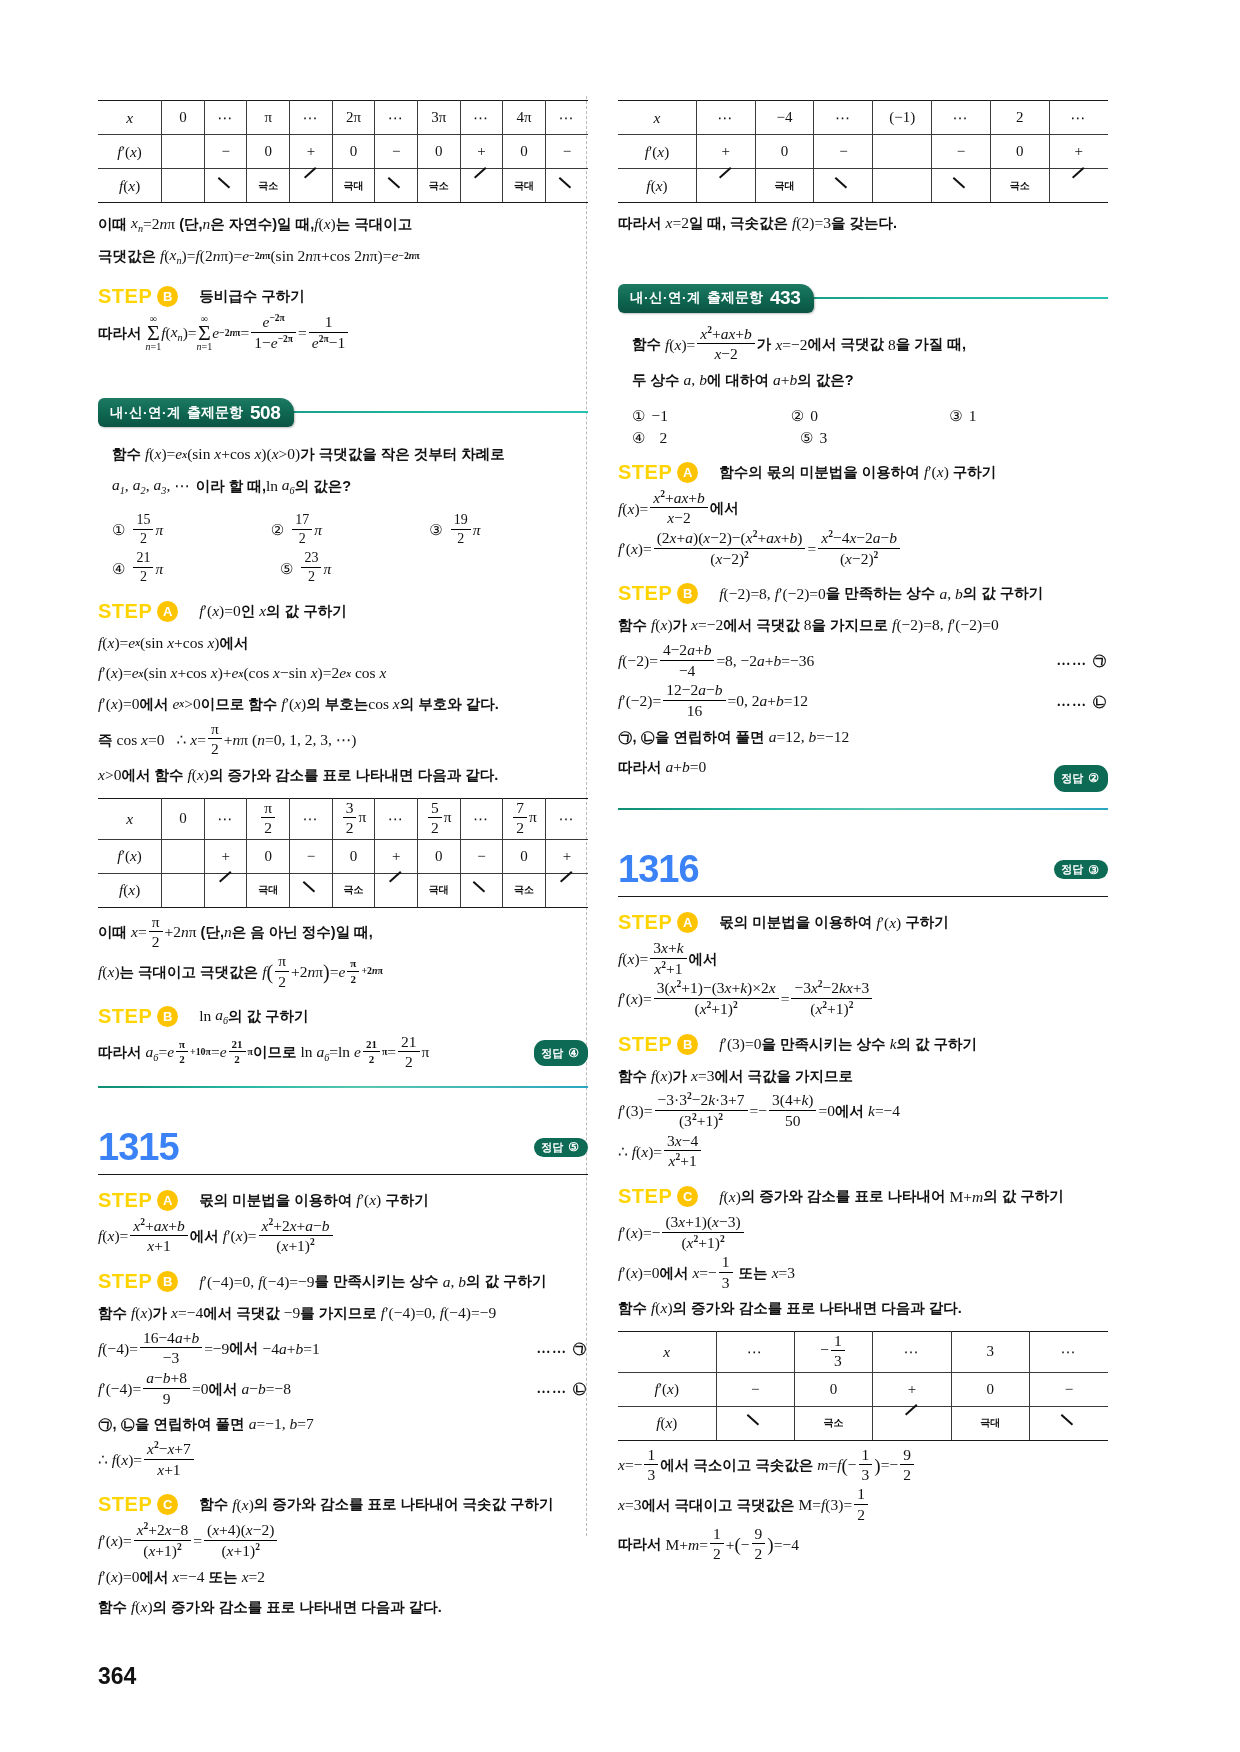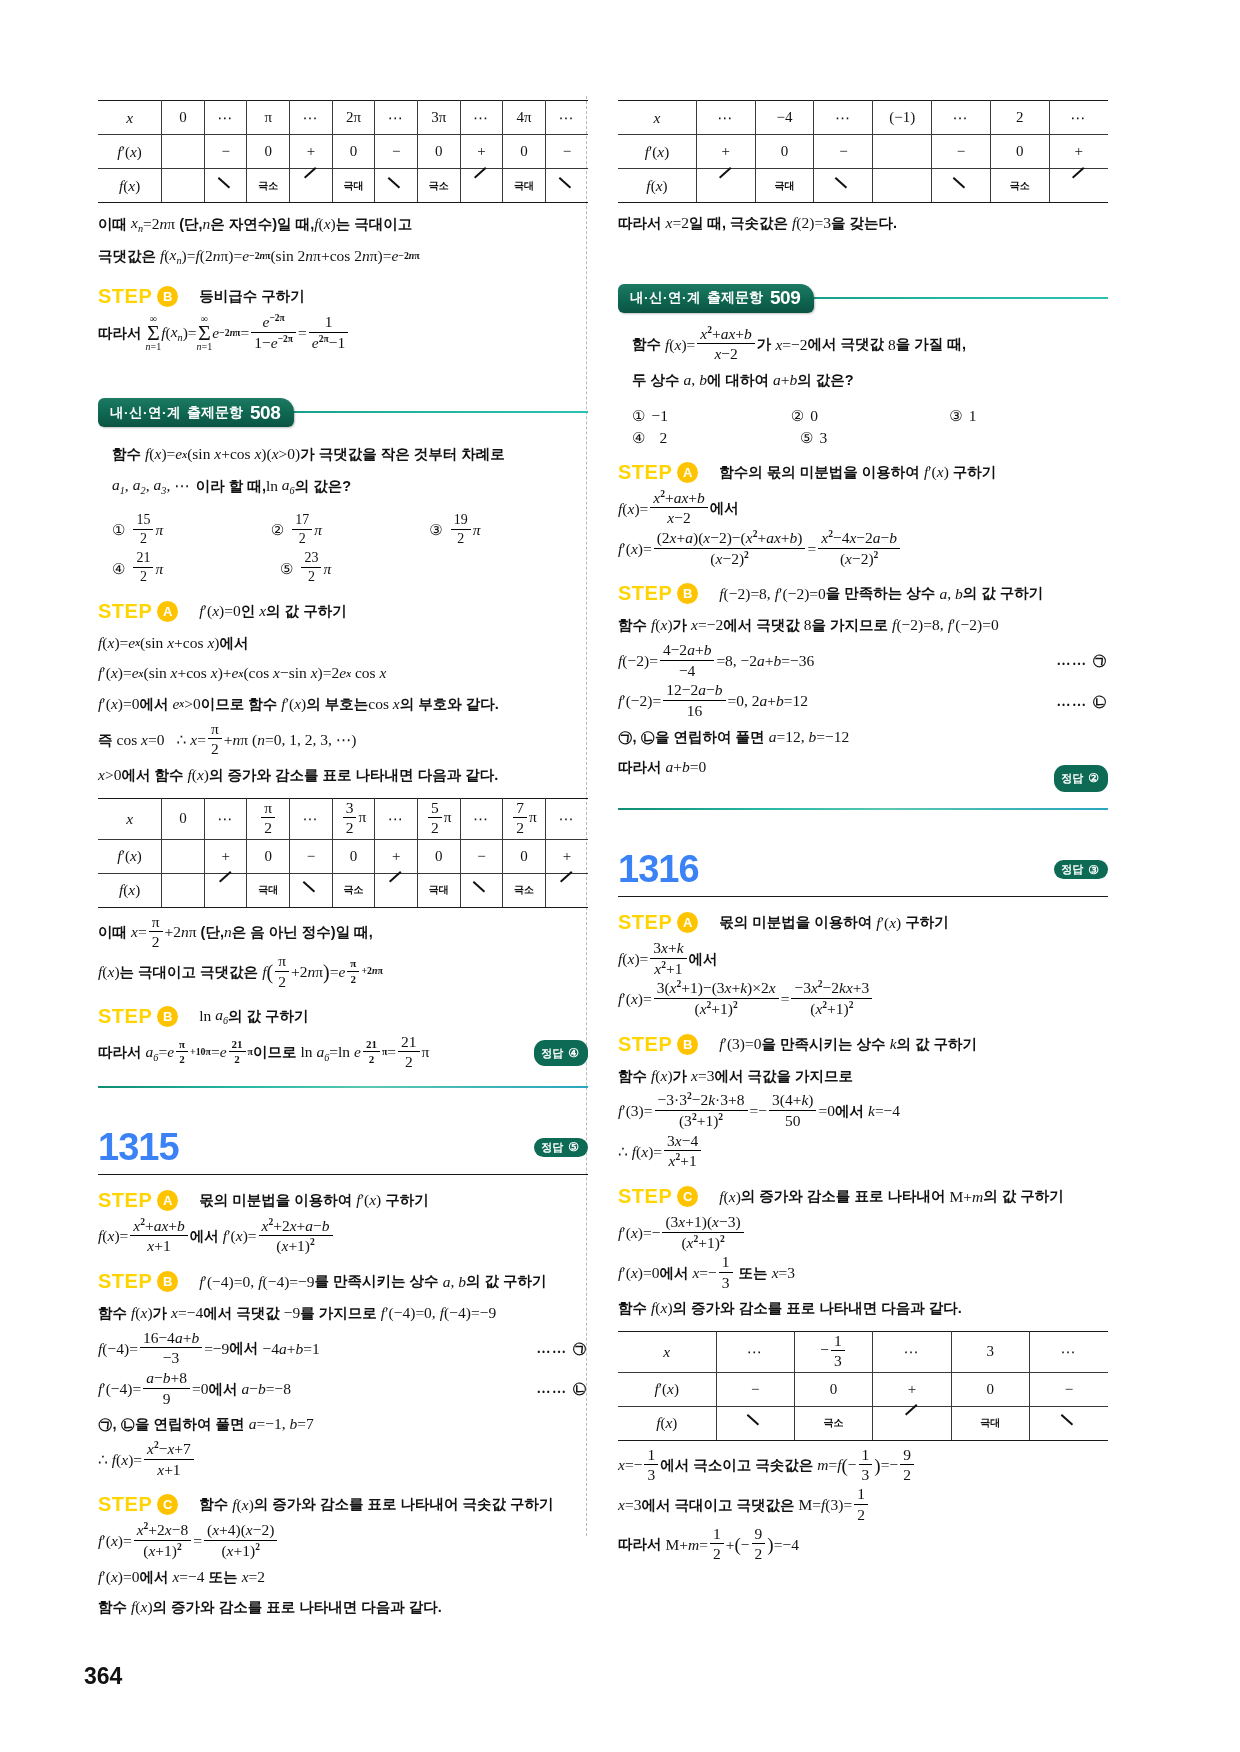--- a/index.html
+++ b/index.html
@@ -166,21 +166,21 @@
   .choice {
     display:flex; align-items:center;
     width:168px;
     font-family:"Liberation Serif", serif;
     font-size:15.5px;
   }
   .cnum { margin-right:6px; font-size:15px; }
 
   
   .page-num {
-    position:absolute; left:84px; bottom:62px;
+    position:absolute; left:98px; bottom:62px;
     font-size:23px; font-weight:bold; color:#111;
     font-family:"Liberation Sans", sans-serif;
   }
   .ell { letter-spacing:2px; }
   .spacer-md { height:20px; }
   .dotlead { font-family:"Liberation Serif", serif; font-size:14px; letter-spacing:1.5px; }
   .rightnote { margin-left:auto; padding-left:20px; }
 </style>
 </head>
 <body>
@@ -624,21 +624,21 @@
         따라서&nbsp;<i class="mi">x</i><span class="mr">=2</span>일 때, 극솟값은&nbsp;<i class="mi">f</i><span class="mr">(2)=3</span>을 갖는다.
       </div>
 
       <div class="spacer-md"></div>
 
       <div class="prob-head">
         <div class="prob-rule"></div>
         <div class="prob-tab">
           <span class="lbl">내·신·연·계</span>
           <span class="sub">출제문항</span>
-          <span class="num">509</span>
+          <span class="num">433</span>
         </div>
       </div>
 
       <div class="para" style="padding-left:14px">
         함수&nbsp;<i class="mi">f</i><span class="mr">(</span><i class="mi">x</i><span class="mr">)=</span><span class="frac">
             <span class="num"><i class="mi">x</i><sup class="ex">2</sup><span class="mr">+</span><i class="mi">ax</i><span class="mr">+</span><i class="mi">b</i></span>
             <span class="den"><i class="mi">x</i><span class="mr">−2</span></span>
           </span>가&nbsp;<i class="mi">x</i><span class="mr">=−2</span>에서 극댓값&nbsp;<span class="mr">8</span>을 가질 때,
       </div>
       <div class="para" style="padding-left:14px">
@@ -795,21 +795,21 @@
         <span class="step-title">
           <i class="mi">f</i><span class="mr">′(3)=0</span>을 만족시키는 상수&nbsp;<i class="mi">k</i>의 값 구하기
         </span>
       </div>
 
       <div class="para">
         함수&nbsp;<i class="mi">f</i><span class="mr">(</span><i class="mi">x</i><span class="mr">)</span>가&nbsp;<i class="mi">x</i><span class="mr">=3</span>에서 극값을 가지므로
       </div>
       <div class="para">
         <i class="mi">f</i><span class="mr">′(3)=</span><span class="frac">
-            <span class="num"><span class="mr">−3·3</span><sup class="ex">2</sup><span class="mr">−2</span><i class="mi">k</i><span class="mr">·3+8</span></span>
+            <span class="num"><span class="mr">−3·3</span><sup class="ex">2</sup><span class="mr">−2</span><i class="mi">k</i><span class="mr">·3+7</span></span>
             <span class="den"><span class="mr">(3</span><sup class="ex">2</sup><span class="mr">+1)</span><sup class="ex">2</sup></span>
           </span><span class="mr">=−</span><span class="frac">
             <span class="num"><span class="mr">3(4+</span><i class="mi">k</i><span class="mr">)</span></span>
             <span class="den"><span class="mr">50</span></span>
           </span><span class="mr">=0</span>에서&nbsp;<i class="mi">k</i><span class="mr">=−4</span>
       </div>
       <div class="para">
         <span class="mr">∴&nbsp;</span>
           <i class="mi">f</i>
           <span class="mr">(</span>

